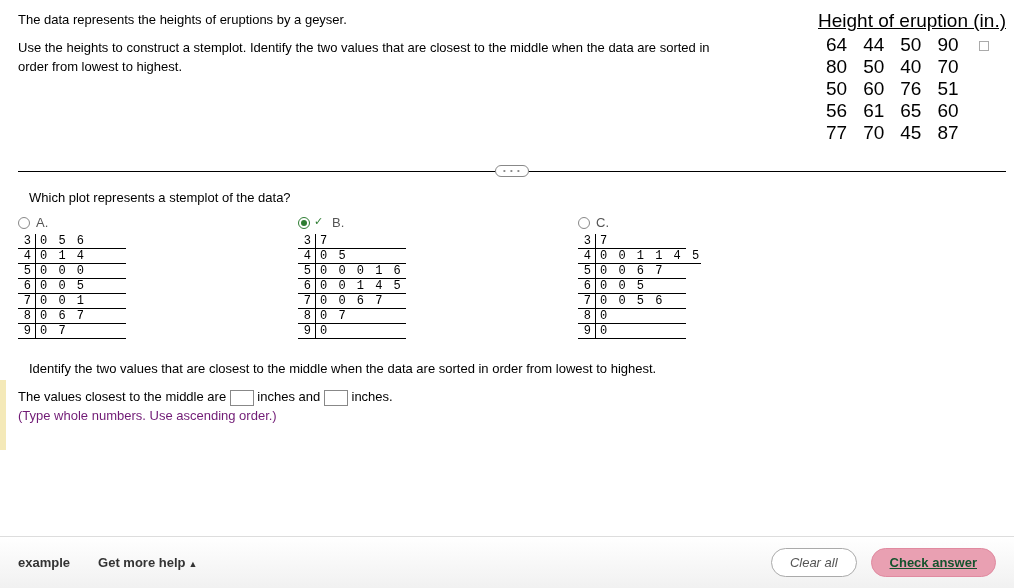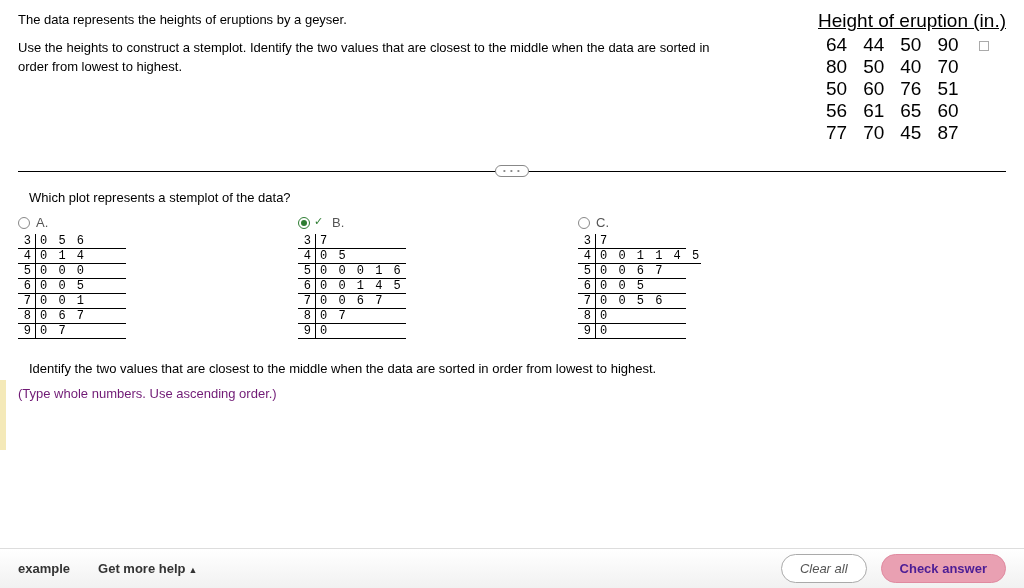--- a/index.html
+++ b/index.html
@@ -26,28 +26,28 @@
   .check { width:10px; height:10px; position: relative; }
   .check::before { content:"✓"; color:#2e7d32; font-size:11px; position:absolute; left:-2px; top:-3px; }
   .stem { font-family: "Courier New", monospace; font-size: 12px; }
   .stem .row { display: flex; }
   .stem .s { width: 18px; text-align: right; padding-right: 4px; border-right: 1px solid #000; border-bottom: 1px solid #000; }
   .stem .l { padding-left: 4px; border-bottom: 1px solid #000; min-width: 90px; letter-spacing: 2px; }
   .fill-line { line-height: 1.7; }
   .nbox { display: inline-block; width: 24px; height: 16px; border: 1px solid #888; vertical-align: middle; }
   .hint { color: #701a75; }
   .yellow-tab { position: absolute; left: 0; top: 380px; width: 6px; height: 70px; background: #f4e9b8; }
-  .footer { position: absolute; left: 0; right: 0; bottom: 0; height: 40px; border-top: 1px solid #ddd; display: flex; align-items: center; justify-content: space-between; padding: 0 18px; background: linear-gradient(#fff,#f1f1f1); }
+  .footer { position: absolute; left: 0; right: 10px; bottom: 0; height: 52px; border-top: 1px solid #ddd; display: flex; align-items: center; justify-content: space-between; padding: 0 18px; background: linear-gradient(#fff,#f1f1f1); }
   .footer-left { display: flex; gap: 28px; font-weight: bold; color: #333; }
   .footer-left .link { cursor: pointer; }
   .tri { font-size: 9px; margin-left: 3px; }
   .footer-right { display: flex; gap: 14px; }
   .btn { border-radius: 16px; padding: 6px 18px; font-size: 13px; cursor: pointer; }
   .btn-clear { background: #fff; border: 1px solid #aaa; color: #555; font-style: italic; }
-  .btn-check { background: #e9a0b2; border: 1px solid #e08aa0; color: #4c1d95; font-weight: bold; }
+  .btn-check { background: #e9a0b2; border: 1px solid #e08aa0; color: #14532d; font-weight: bold; text-decoration: underline; }
 </style>
 </head>
 <body>
 
 <div class="content">
   <div class="top-row">
     <div class="prompt-text">
       <p>The data represents the heights of eruptions by a geyser.</p>
       <p>Use the heights to construct a stemplot. Identify the two values that are closest to the middle when the data are sorted in order from lowest to highest.</p>
     </div>
@@ -208,20 +208,27 @@
           <div class="row">
             <div class="s">9</div>
             <div class="l">0</div>
           </div>
         </div>
     </div>
   </div>
 
   <div class="qtext">Identify the two values that are closest to the middle when the data are sorted in order from lowest to highest.</div>
 
+  <div class="fill-line">
+    <span>The values closest to the middle are</span>
+    <span class="nbox"></span>
+    <span>inches and</span>
+    <span class="nbox"></span>
+    <span>inches.</span>
+  </div>
   <div class="hint">(Type whole numbers. Use ascending order.)</div>
 </div>
 
 <div class="yellow-tab"></div>
 
 <div class="footer">
   <div class="footer-left">
     <span class="link">example</span>
     <span class="link"><span>Get more help</span><span class="tri">▲</span></span>
   </div>

